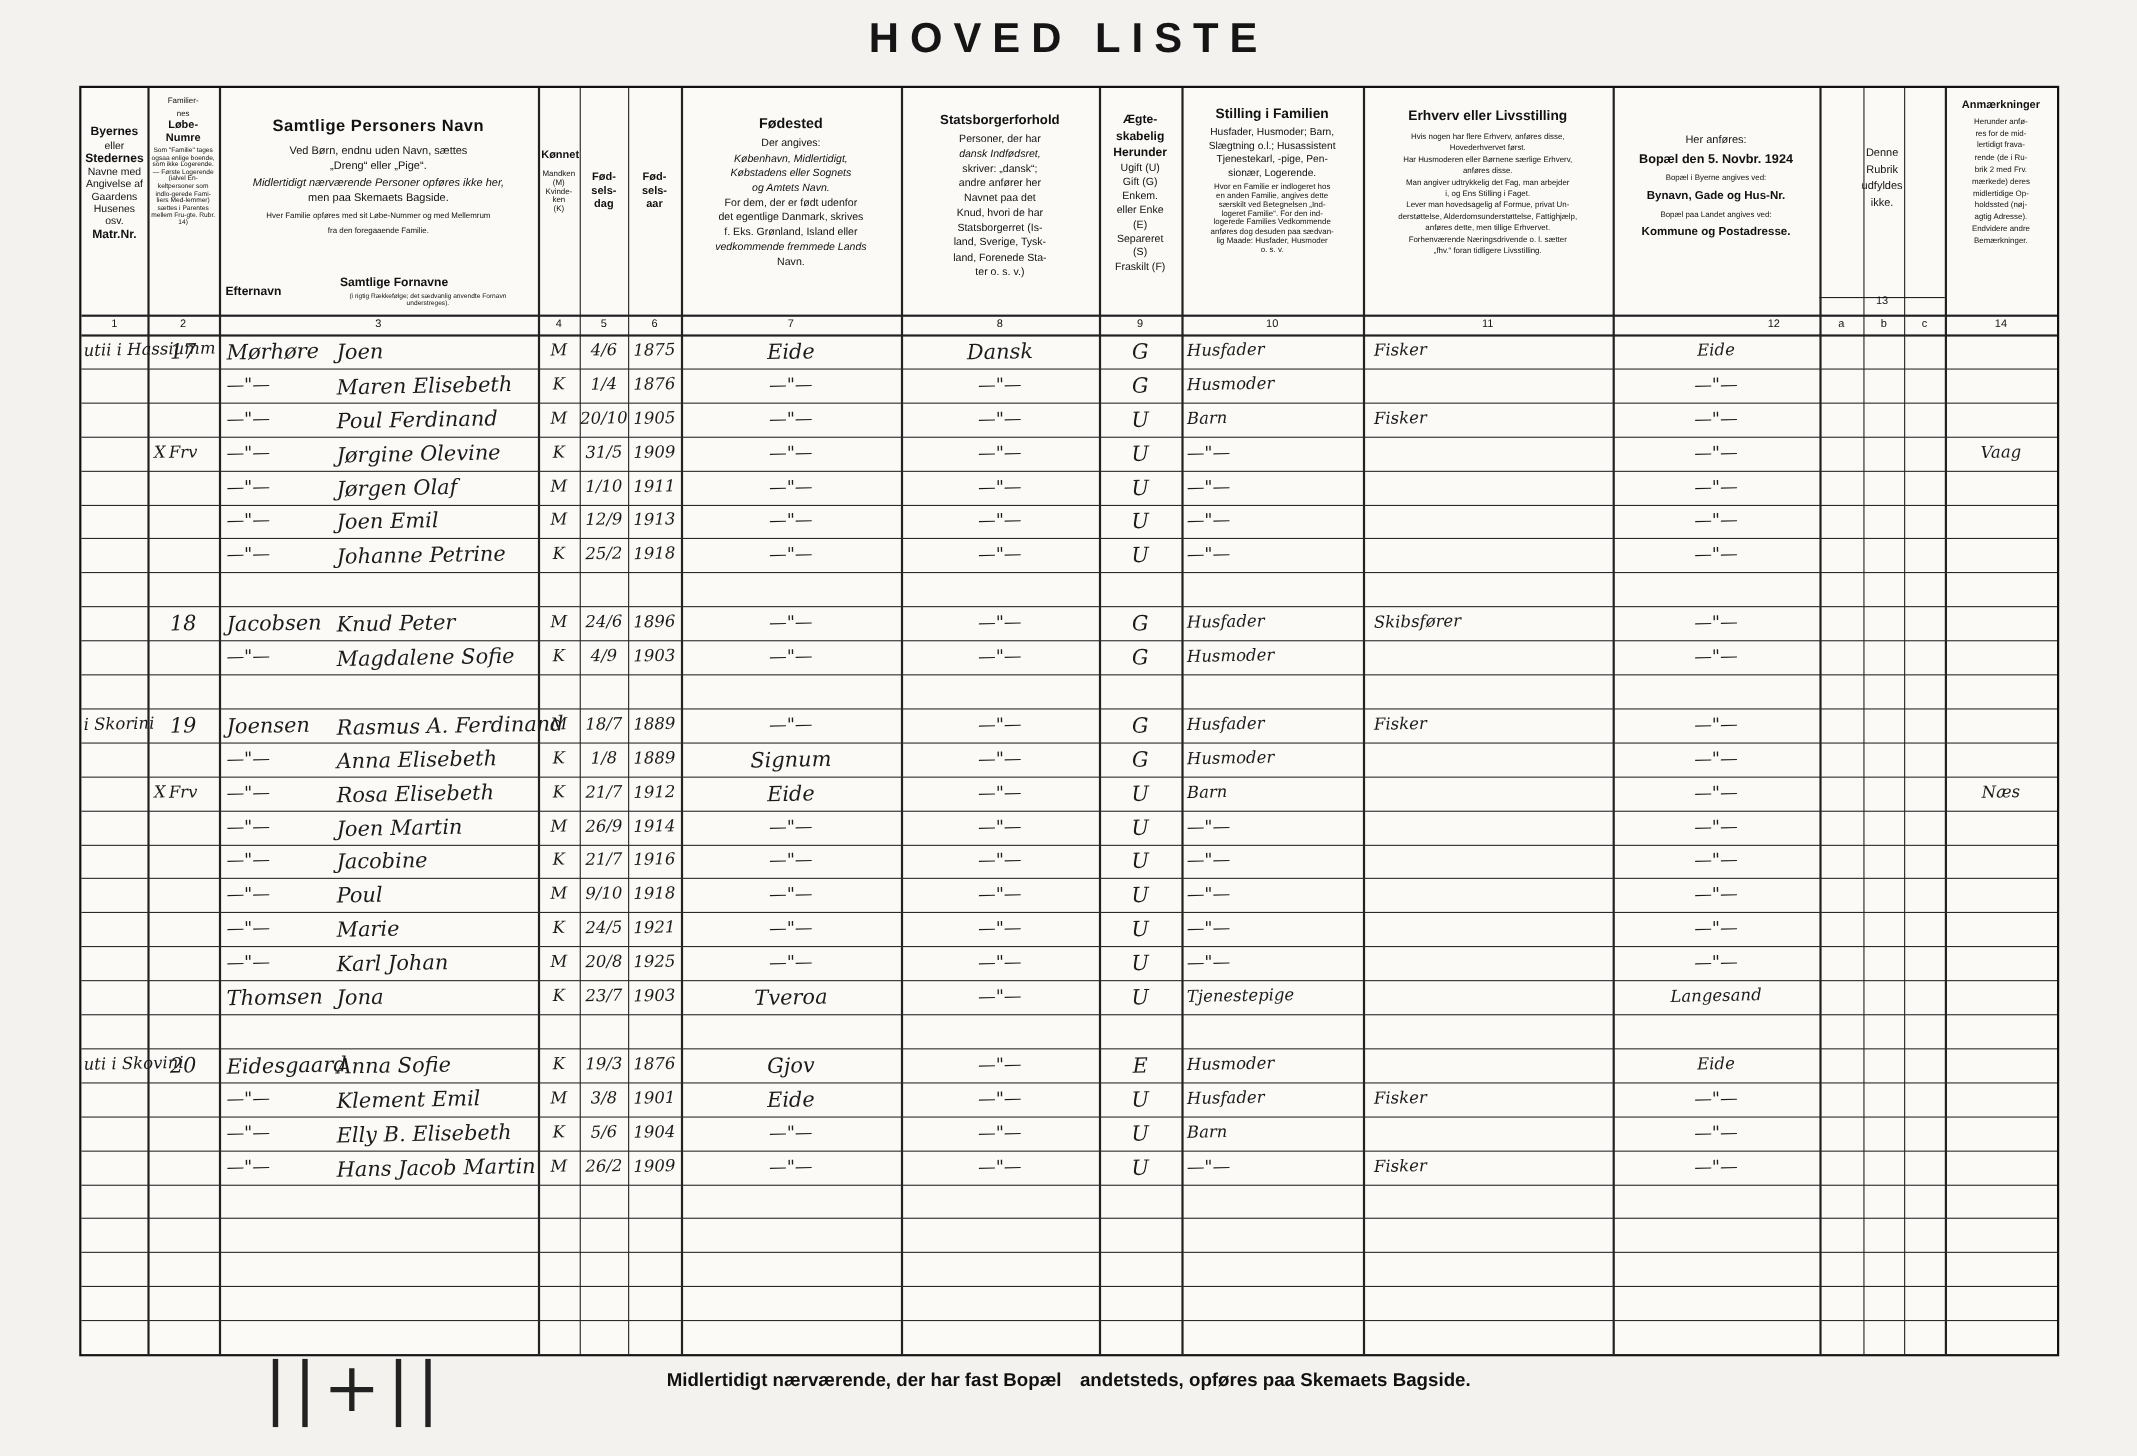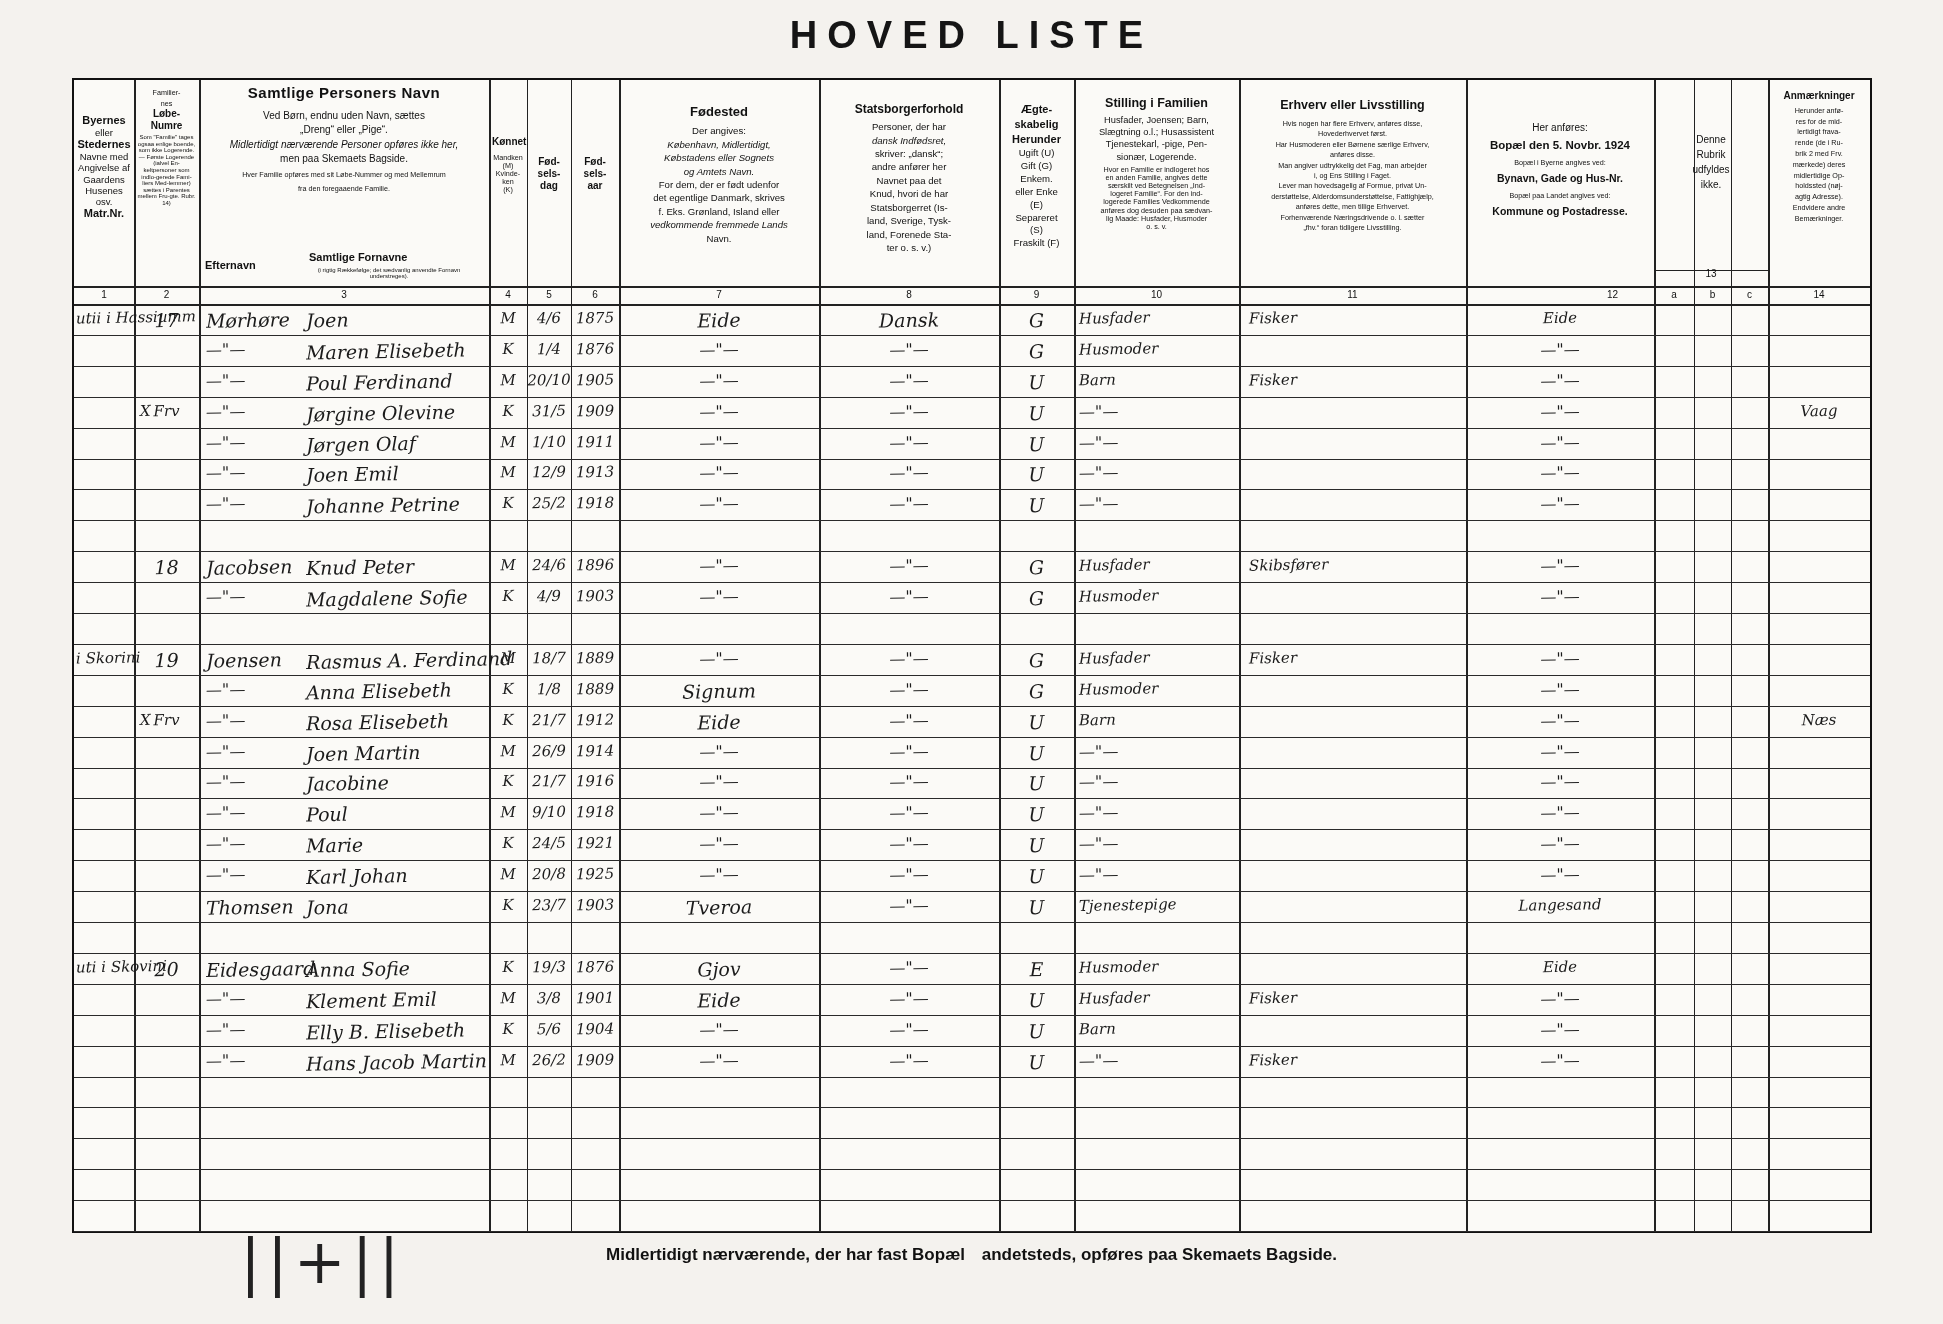--- a/index.html
+++ b/index.html
@@ -138,21 +138,21 @@
       <div style="margin-top:2px">
         <span class="tiny">Familier-</span><br>
         <span class="tiny">nes</span><br>
         <b style="font-size:10px">Løbe-</b><br>
         <b style="font-size:10px">Numre</b>
         <div class="xtiny" style="margin-top:2px">Som "Familie" tages ogsaa enlige boende, som ikke Logerende. — Første Logerende (ialvel En-keltpersoner som indlo-gerede Fami-liers Med-lemmer) sættes i Parentes mellem Fru-gte. Rubr. 14)</div>
       </div>
     </div>
 
     <div class="hdr" style="left:125px;width:290px">
-      <div class="big" style="">Samtlige Personers Navn</div>
+      <div class="big" style="margin-top:22px">Samtlige Personers Navn</div>
       <div style="margin-top:7px;font-size:10px;line-height:1.45">
         <span>Ved Børn, endnu uden Navn, sættes</span><br>
         <span>„Dreng“ eller „Pige“.</span><br>
         <i>Midlertidigt nærværende Personer opføres ikke her,</i><br>
         <span>men paa Skemaets Bagside.</span><br>
         <span class="tiny">Hver Familie opføres med sit Løbe-Nummer og med Mellemrum</span><br>
         <span class="tiny">fra den foregaaende Familie.</span>
       </div>
       <div style="position:absolute;left:6px;bottom:14px;font-size:11px;font-weight:bold">Efternavn</div>
       <div style="position:absolute;left:110px;bottom:22px;font-size:11px;font-weight:bold">Samtlige Fornavne</div>
@@ -229,21 +229,21 @@
         <span>(E)</span><br>
         <span>Separeret</span><br>
         <span>(S)</span><br>
         <span>Fraskilt (F)</span>
       </div>
     </div>
 
     <div class="hdr" style="left:1000px;width:165px">
       <div class="mid" style="margin-top:12px;font-size:12.5px">Stilling i Familien</div>
       <div style="margin-top:3px;font-size:9.3px;line-height:1.33">
-        <span>Husfader, Joensen; Barn,</span><br>
+        <span>Husfader, Husmoder; Barn,</span><br>
         <span>Slægtning o.l.; Husassistent</span><br>
         <span>Tjenestekarl, -pige, Pen-</span><br>
         <span>sionær, Logerende.</span>
       </div>
       <div class="tiny" style="margin-top:3px">
         <span>Hvor en Familie er indlogeret hos</span><br>
         <span>en anden Familie, angives dette</span><br>
         <span>særskilt ved Betegnelsen „Ind-</span><br>
         <span>logeret Familie“. For den ind-</span><br>
         <span>logerede Families Vedkommende</span><br>

